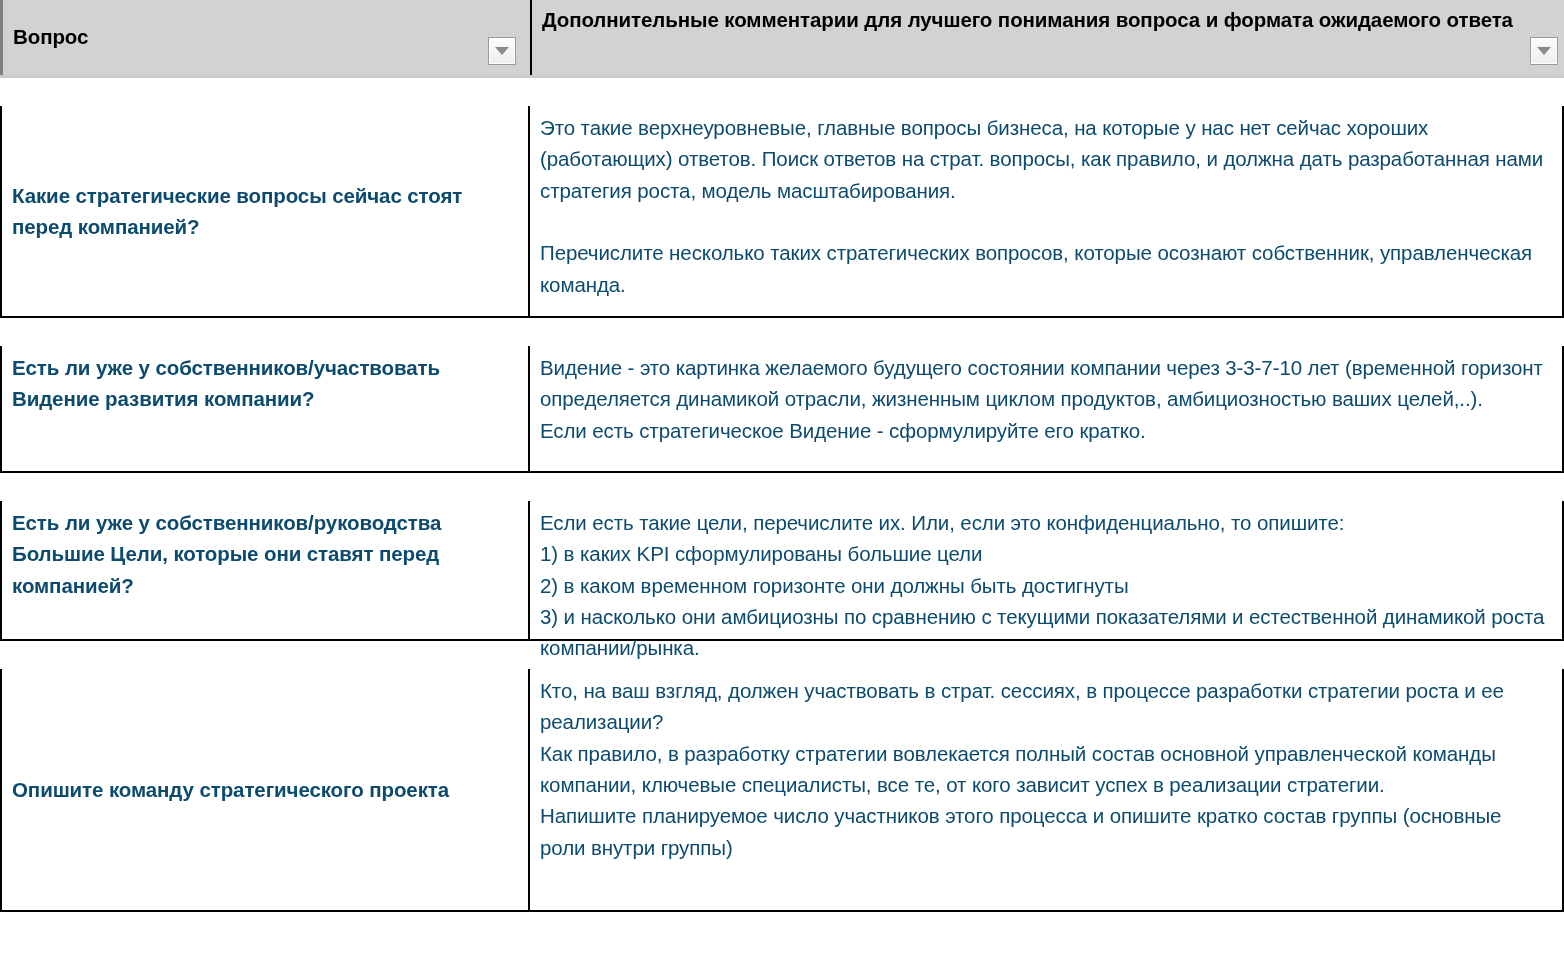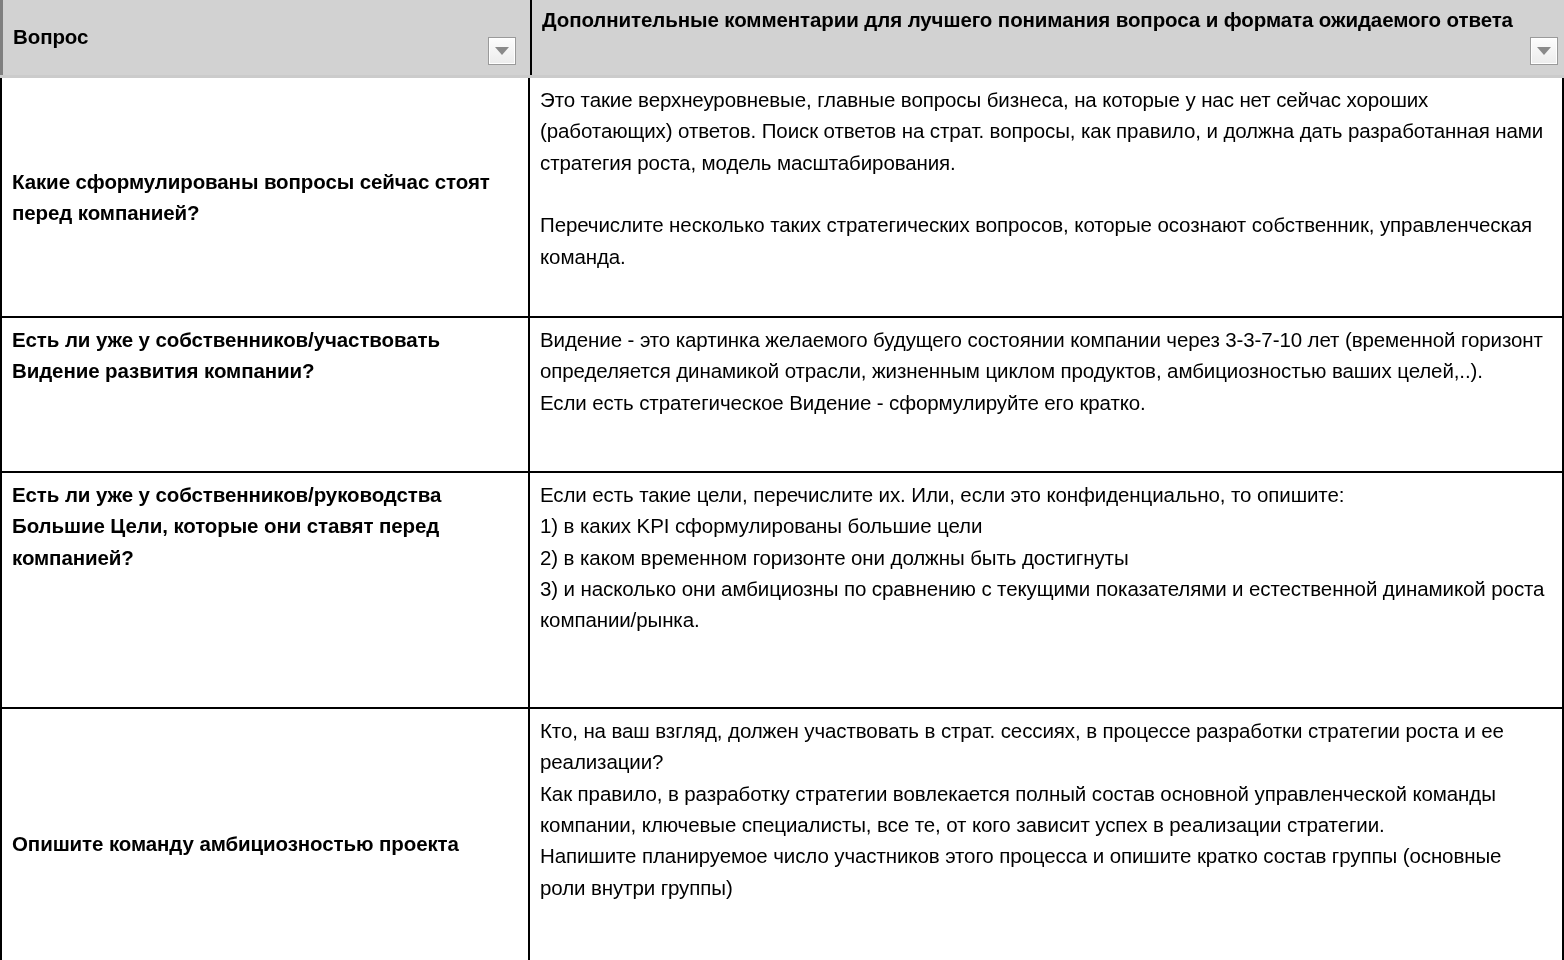--- a/index.html
+++ b/index.html
@@ -88,44 +88,45 @@
   .row {
     display: flex;
     border-bottom: 2px solid #000000;
     box-sizing: border-box;
   }
   .cell {
     box-sizing: border-box;
     padding: 6px 10px 6px 10px;
     font-size: 20.5px;
     line-height: 1.53;
-    color: #000000;
+    color: #0c4a6e;
     letter-spacing: -0.1px;
     white-space: pre-line;
+    margin-top: 28px;
   }
   .cell-question {
     width: 530px;
     border-left: 2px solid #000000;
     border-right: 2px solid #000000;
     font-weight: bold;
     display: flex;
     flex-direction: column;
   }
   .cell-comment {
     flex: 1;
     border-right: 2px solid #000000;
     display: flex;
     flex-direction: column;
   }
   .v-center { justify-content: center; }
   .v-top    { justify-content: flex-start; }
 
   .row-r1 { height: 240px; }
   .row-r2 { height: 155px; }
-  .row-r3 { height: 236px; }
+  .row-r3 { height: 168px; }
   .row-r4 { height: 271px; }
   .row-partial {
     height: 16px;
     border-bottom: none;
   }
   .row-partial .cell { padding-top: 0; padding-bottom: 0; }
 </style>
 </head>
 <body>
 
@@ -140,42 +141,42 @@
     </div>
     <div class="hcell hcell-comment">
       <span class="htext">Дополнительные комментарии для лучшего понимания вопроса и формата ожидаемого ответа</span>
       <div class="filter-btn filter-c">
         <span class="tri"></span>
       </div>
     </div>
   </div>
 
   <div class="row row-r1">
-    <div class="cell cell-question v-center">Какие сформулированы вопросы сейчас стоят перед компанией?</div>
+    <div class="cell cell-question v-center">Какие стратегические вопросы сейчас стоят перед компанией?</div>
     <div class="cell cell-comment v-top">Это такие верхнеуровневые, главные вопросы бизнеса, на которые у нас нет сейчас хороших (работающих) ответов. Поиск ответов на страт. вопросы, как правило, и должна дать разработанная нами стратегия роста, модель масштабирования.
 
 Перечислите несколько таких стратегических вопросов, которые осознают собственник, управленческая команда.</div>
   </div>
 
   <div class="row row-r2">
     <div class="cell cell-question v-top">Есть ли уже у собственников/участвовать Видение развития компании?</div>
     <div class="cell cell-comment v-top">Видение - это картинка желаемого будущего состоянии компании через 3-3-7-10 лет (временной горизонт определяется динамикой отрасли, жизненным циклом продуктов, амбициозностью ваших целей,..).
 Если есть стратегическое Видение - сформулируйте его кратко.</div>
   </div>
 
   <div class="row row-r3">
     <div class="cell cell-question v-top">Есть ли уже у собственников/руководства Большие Цели, которые они ставят перед компанией?</div>
     <div class="cell cell-comment v-top">Если есть такие цели, перечислите их. Или, если это конфиденциально, то опишите:
 1) в каких KPI сформулированы большие цели
 2) в каком временном горизонте они должны быть достигнуты
 3) и насколько они амбициозны по сравнению с текущими показателями и естественной динамикой роста компании/рынка.</div>
   </div>
 
   <div class="row row-r4">
-    <div class="cell cell-question v-center">Опишите команду амбициозностью проекта</div>
+    <div class="cell cell-question v-center">Опишите команду стратегического проекта</div>
     <div class="cell cell-comment v-top">Кто, на ваш взгляд, должен участвовать в страт. сессиях, в процессе разработки стратегии роста и ее реализации?
 Как правило, в разработку стратегии вовлекается полный состав основной управленческой команды компании, ключевые специалисты, все те, от кого зависит успех в реализации стратегии.
 Напишите планируемое число участников этого процесса и опишите кратко состав группы (основные роли внутри группы)</div>
   </div>
 
   <div class="row row-partial">
     <div class="cell cell-question"></div>
     <div class="cell cell-comment"></div>
   </div>
 

